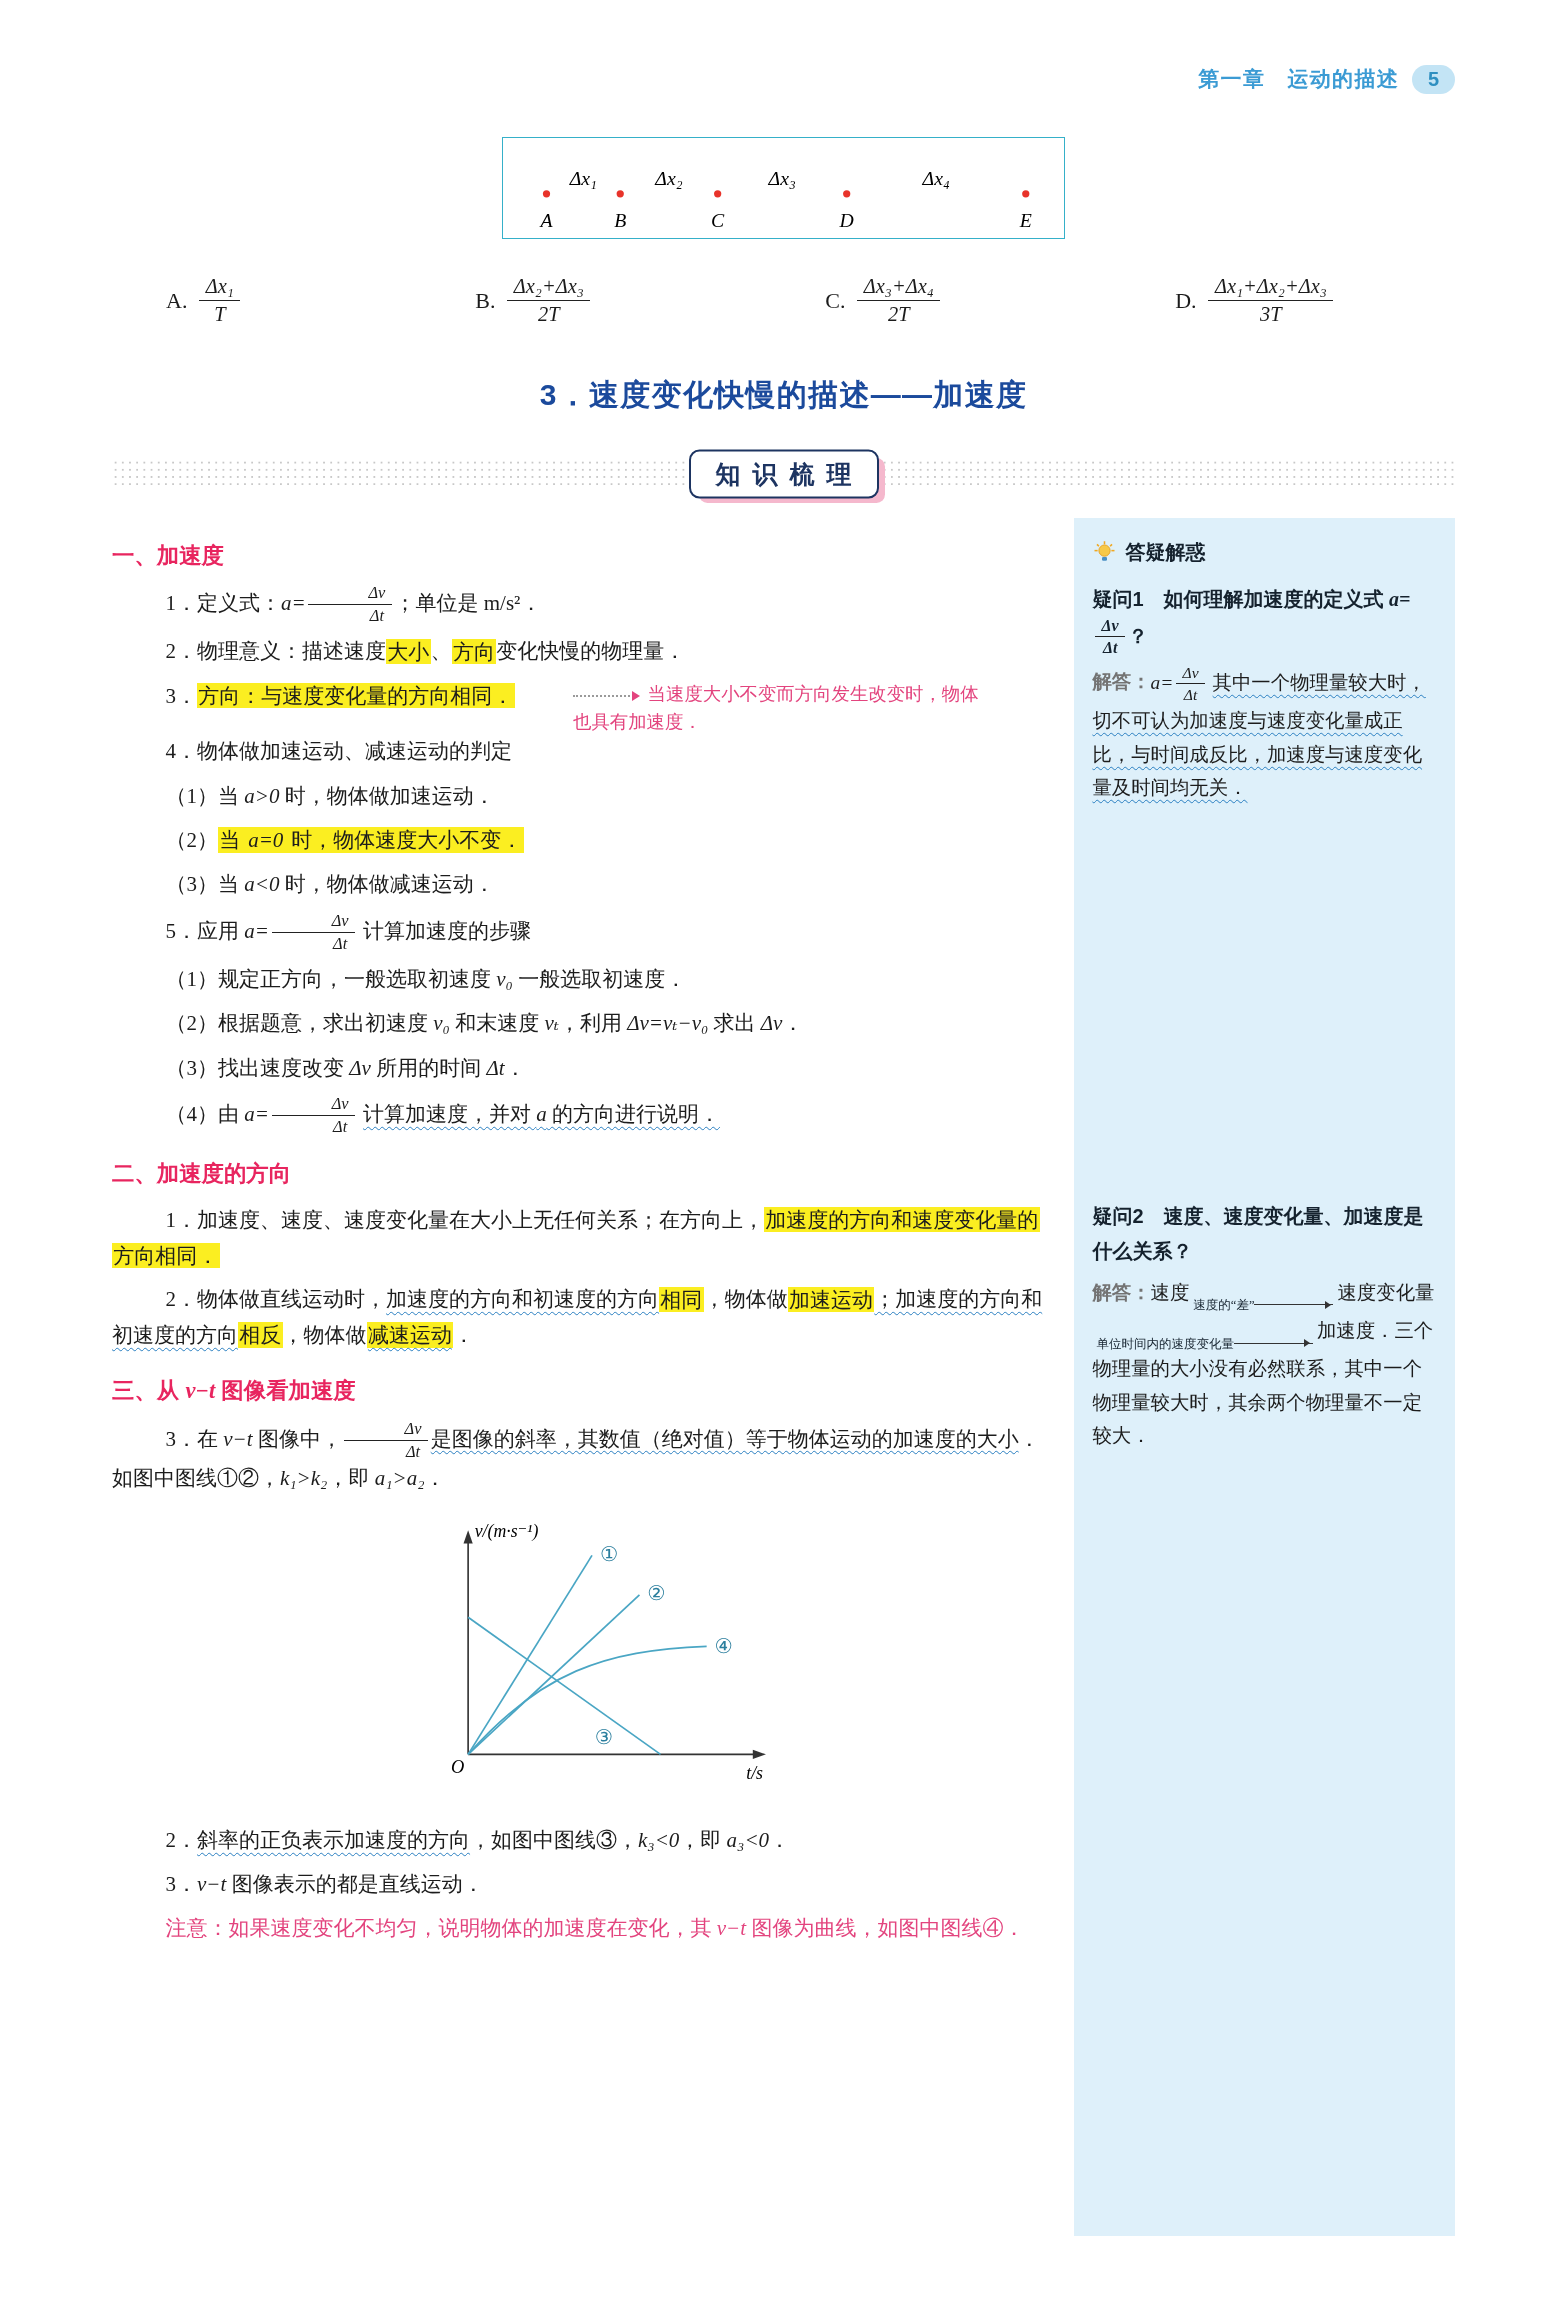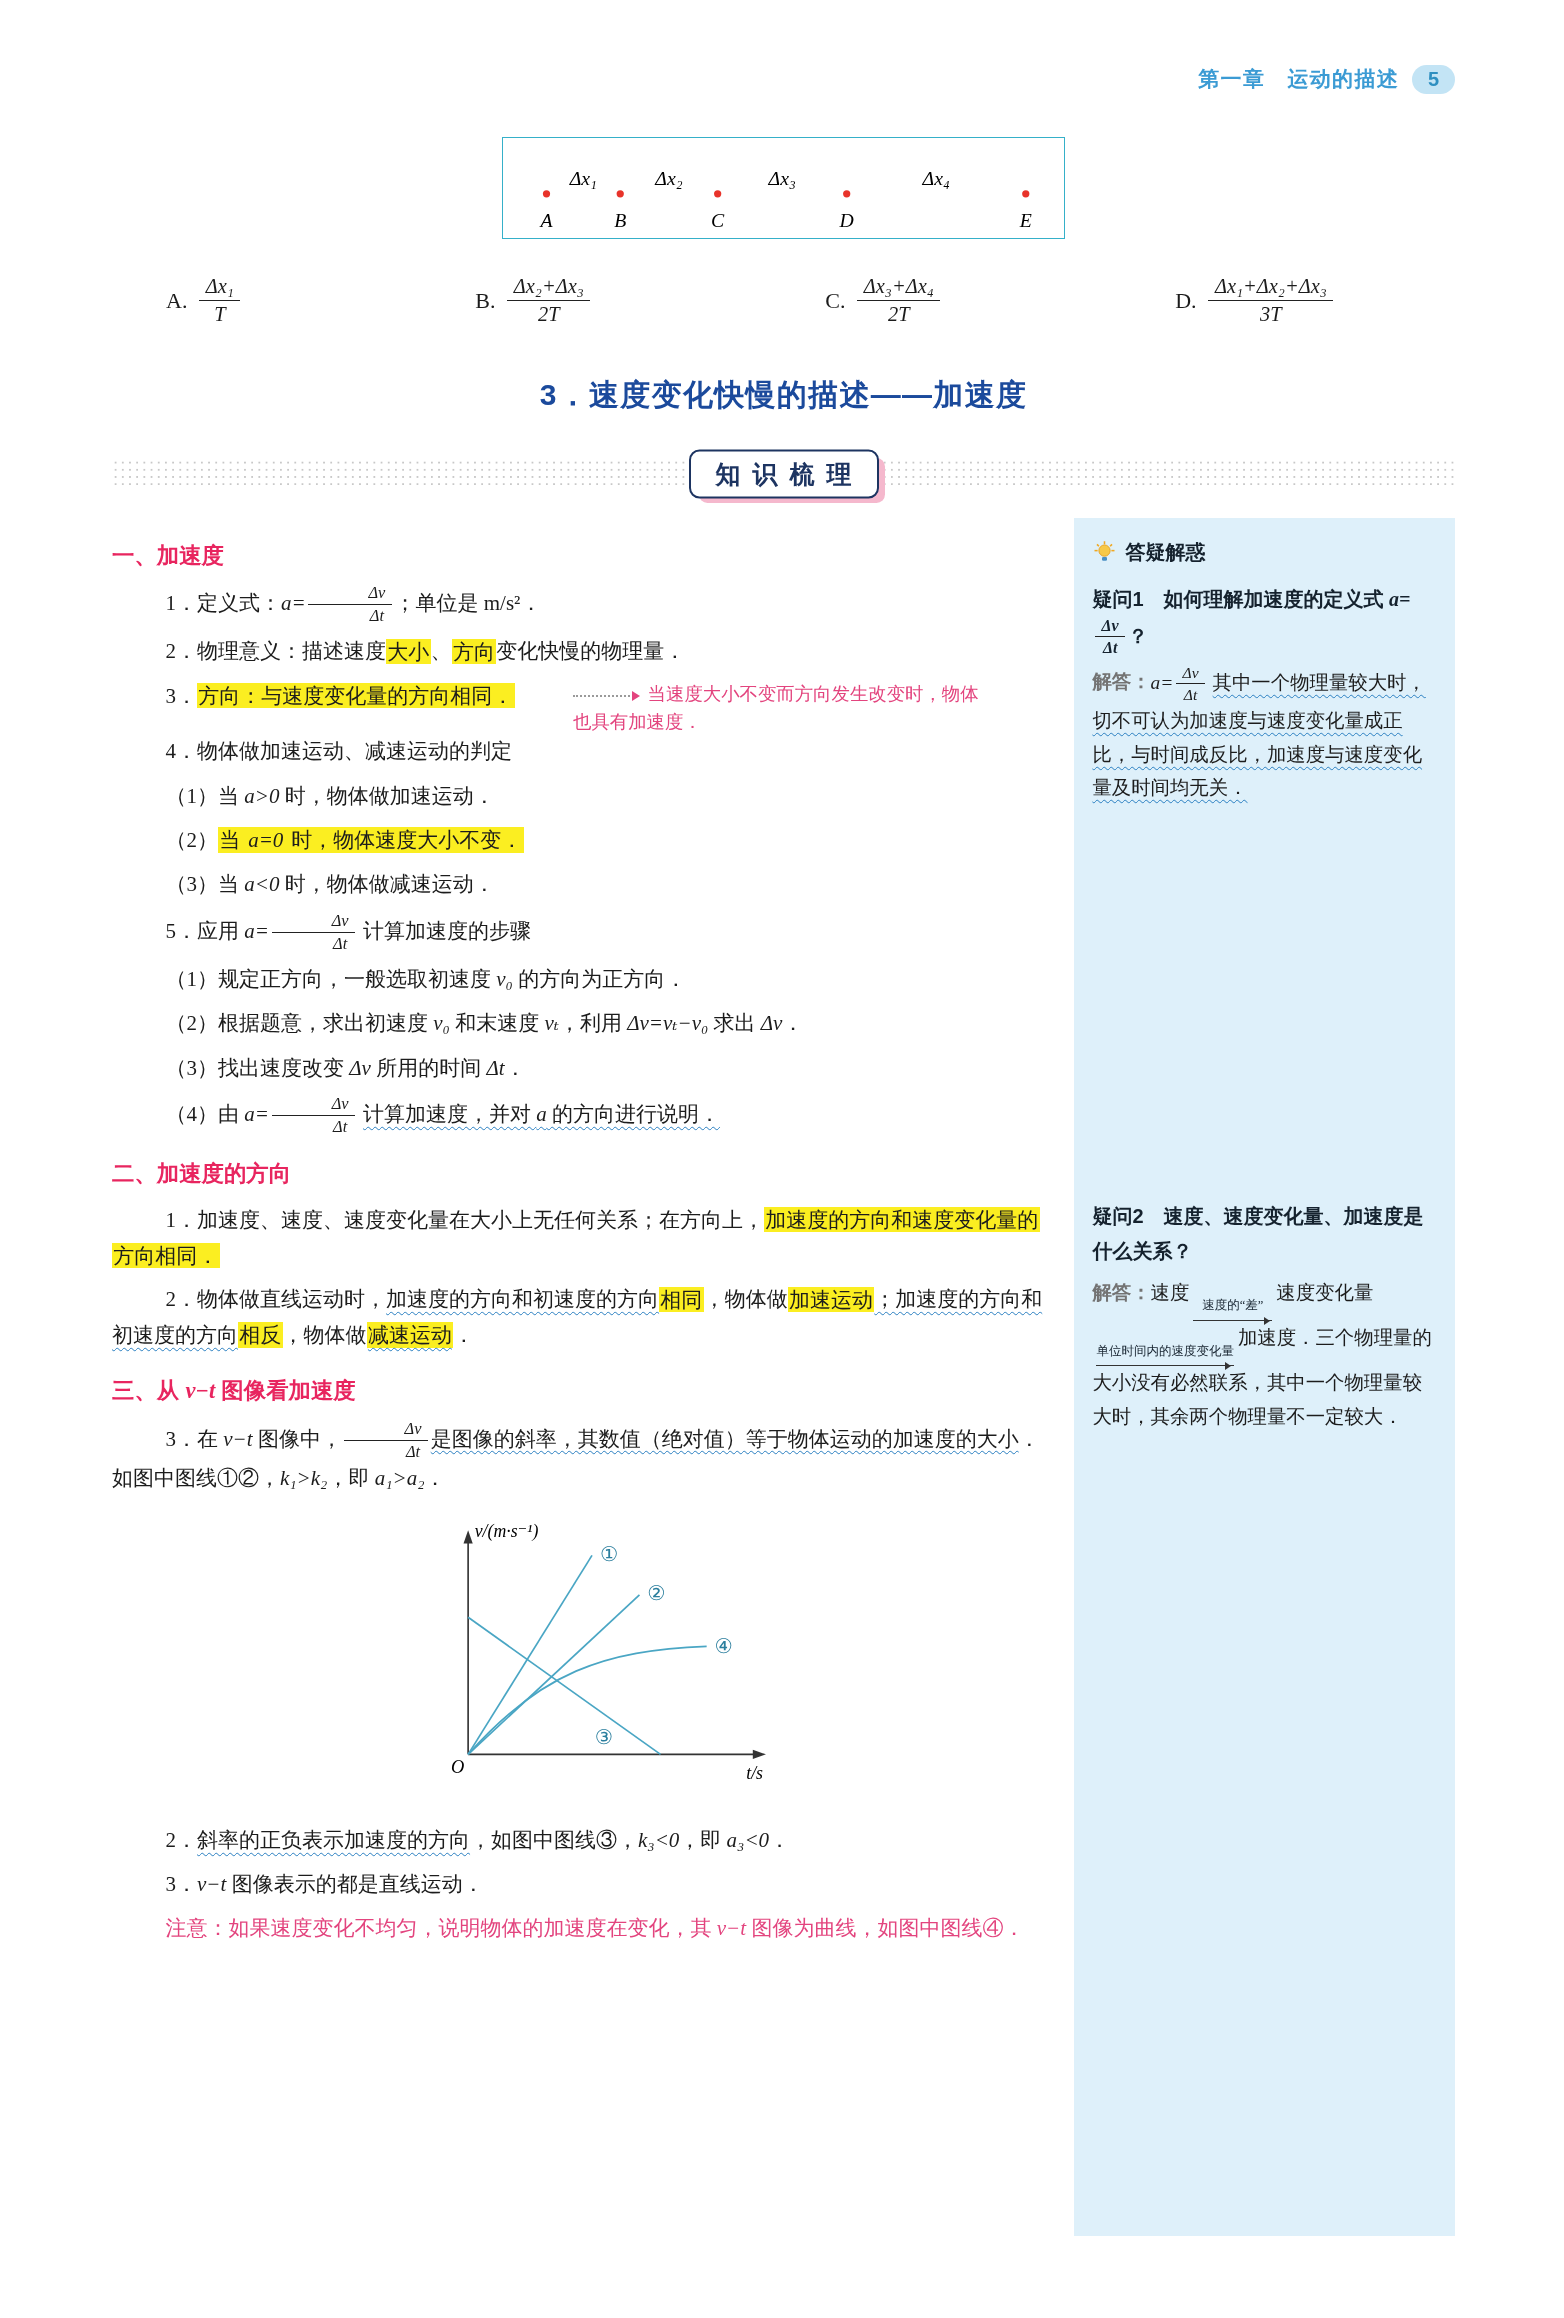--- a/index.html
+++ b/index.html
@@ -76,21 +76,21 @@
 
   
   .sb-title{display:flex;align-items:center;gap:8px;font-family:"Liberation Sans","DejaVu Sans",sans-serif;
     font-weight:700;font-size:20px;color:#15222e;margin-bottom:12px;}
   .sb-q{font-family:"Liberation Sans","DejaVu Sans",sans-serif;font-weight:700;
     font-size:20px;color:#15222e;margin:9.2px 0 6.6px;line-height:1.75;}
   .sb-a{margin:5.3px 0 9.2px;}
   .ans-label{color:#737373;font-family:"Liberation Sans","DejaVu Sans",sans-serif;font-weight:700;}
   .q2{margin-top:395px;}
   .sidebar .frac{font-size:0.8em;}
-  .larrow{display:inline-flex;flex-direction:column;align-items:center;vertical-align:-10.5px;margin:0 4px;}
+  .larrow{display:inline-flex;flex-direction:row;align-items:center;vertical-align:-10.5px;margin:0 4px;}
   .alabel{font-size:12.5px;line-height:1.25;white-space:nowrap;color:#15222e;}
   .aline{position:relative;align-self:stretch;min-width:79px;height:6px;border-bottom:1.4px solid #333;}
   .aline::after{content:"";position:absolute;right:-1.3px;bottom:-4.6px;width:0;height:0;
     border:4px solid transparent;border-left:6.6px solid #333;}
 </style>
 </head>
 <body>
 
 <div class="page">
 
@@ -175,21 +175,21 @@
 
       <p class="line"><span>4．物体做加速运动、减速运动的判定</span></p>
       <p class="line"><span>（1）当 </span><span class="i">a&gt;0</span><span> 时，物体做加速运动．</span></p>
       <p class="line"><span>（2）</span><span class="hl">当 </span><span class="hl i">a=0</span><span class="hl"> 时，物体速度大小不变．</span></p>
       <p class="line"><span>（3）当 </span><span class="i">a&lt;0</span><span> 时，物体做减速运动．</span></p>
 
       <p class="line"><span>5．应用 </span><span class="i">a=</span><span class="frac">
             <span class="fnum">Δv</span>
             <span class="fden">Δt</span>
           </span><span> 计算加速度的步骤</span></p>
-      <p class="line"><span>（1）规定正方向，一般选取初速度 </span><span class="i">v₀</span><span> 的方向为正方向．</span></p>
+      <p class="line"><span>（1）规定正方向，一般选取初速度 </span><span class="i">v₀</span><span> 一般选取初速度．</span></p>
       <p class="line"><span>（2）根据题意，求出初速度 </span><span class="i">v₀</span><span> 和末速度 </span><span class="i">vₜ</span><span>，利用 </span><span class="i">Δv=vₜ−v₀</span><span> 求出 </span><span class="i">Δv</span><span>．</span></p>
       <p class="line"><span>（3）找出速度改变 </span><span class="i">Δv</span><span> 所用的时间 </span><span class="i">Δt</span><span>．</span></p>
       <p class="line"><span>（4）由 </span><span class="i">a=</span><span class="frac">
             <span class="fnum">Δv</span>
             <span class="fden">Δt</span>
           </span><span> </span><span class="wavy">计算加速度，并对 </span><span class="wavy i">a</span><span class="wavy"> 的方向进行说明．</span></p>
 
       <h2 class="red-h">二、加速度的方向</h2>
       <p class="line"><span>1．加速度、速度、速度变化量在大小上无任何关系；在方向上，</span><span class="hl">加速度的方向和速度变化量的方向相同．</span></p>
       <p class="line"><span>2．物体做直线运动时，</span><span class="wavy">加速度的方向和初速度的方向</span><span class="hl">相同</span><span>，物体做</span><span class="hl">加速运动</span><span class="wavy">；加速度的方向和初速度的方向</span><span class="hl">相反</span><span>，物体做</span><span class="hl wavy">减速运动</span><span>．</span></p>

